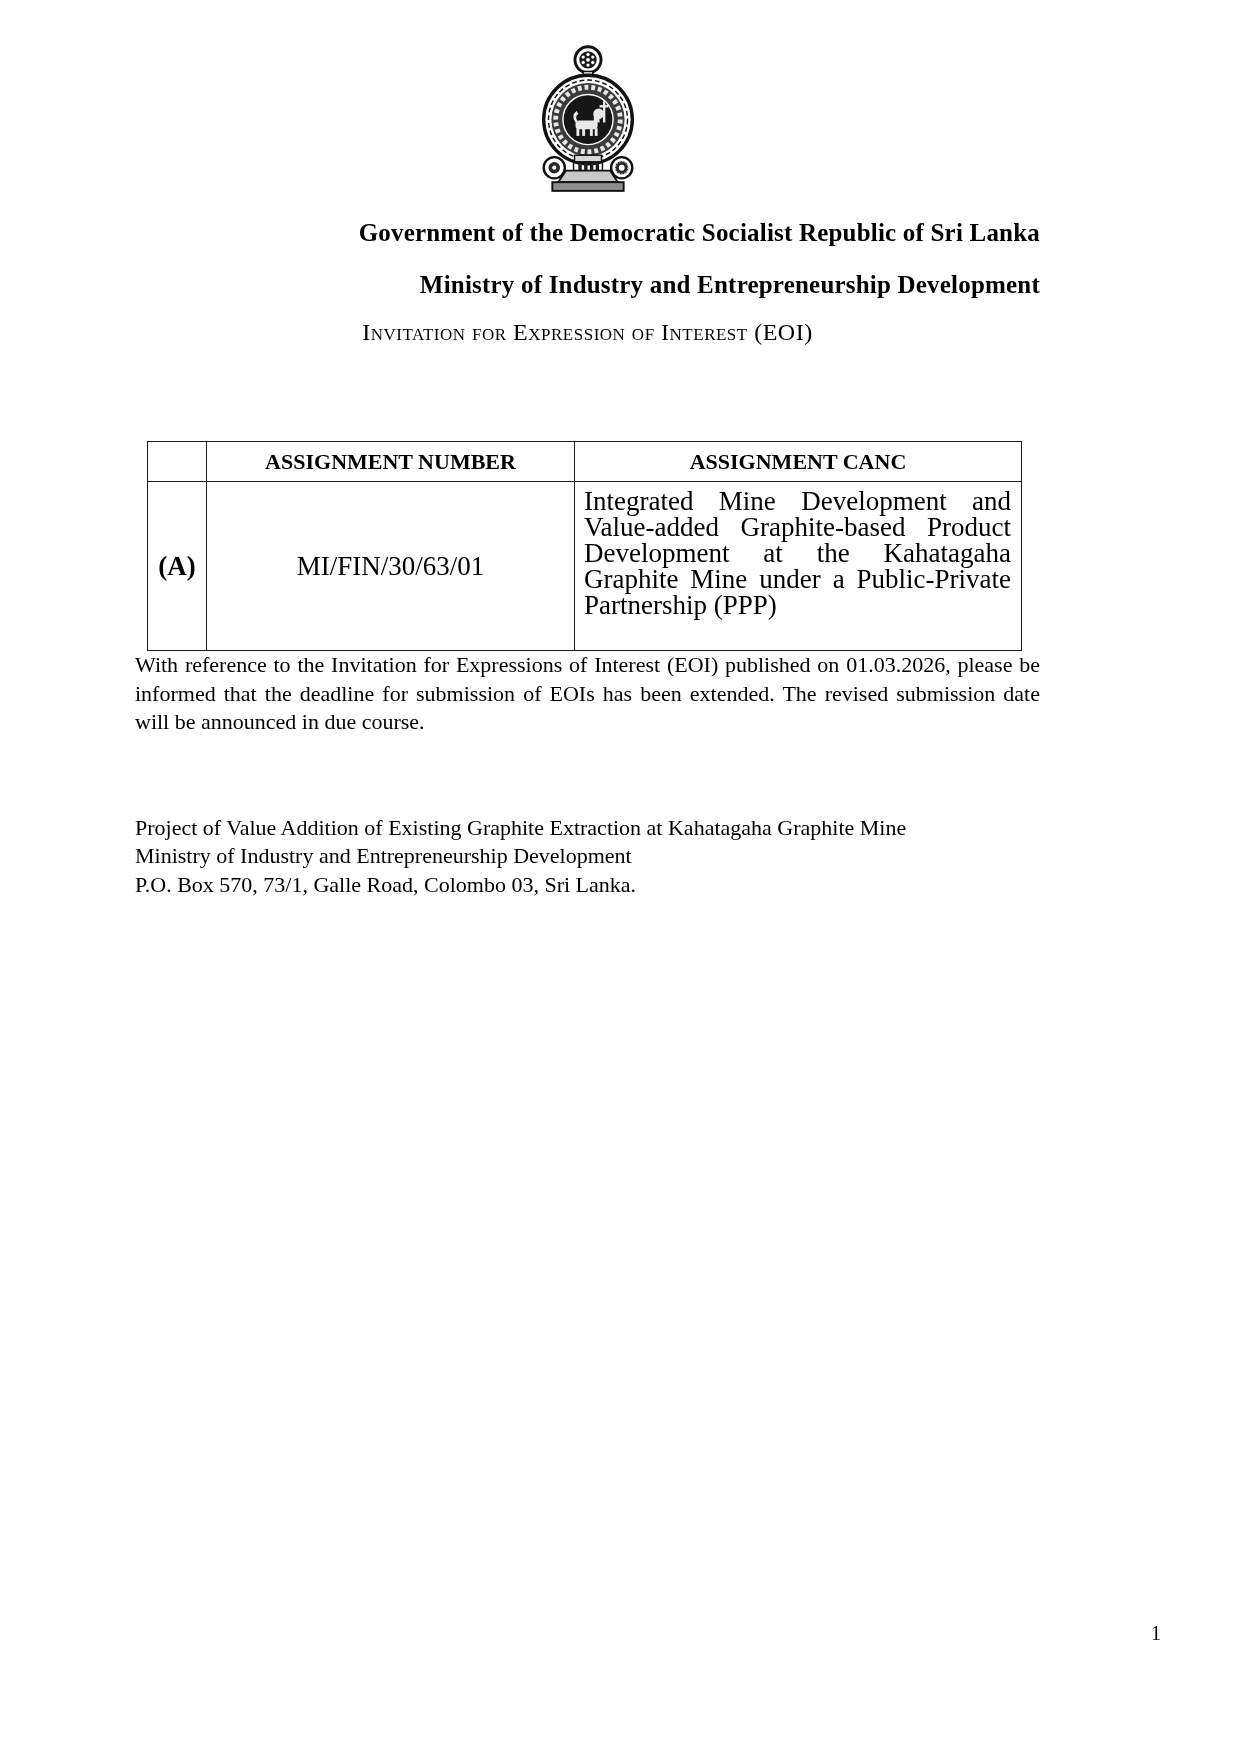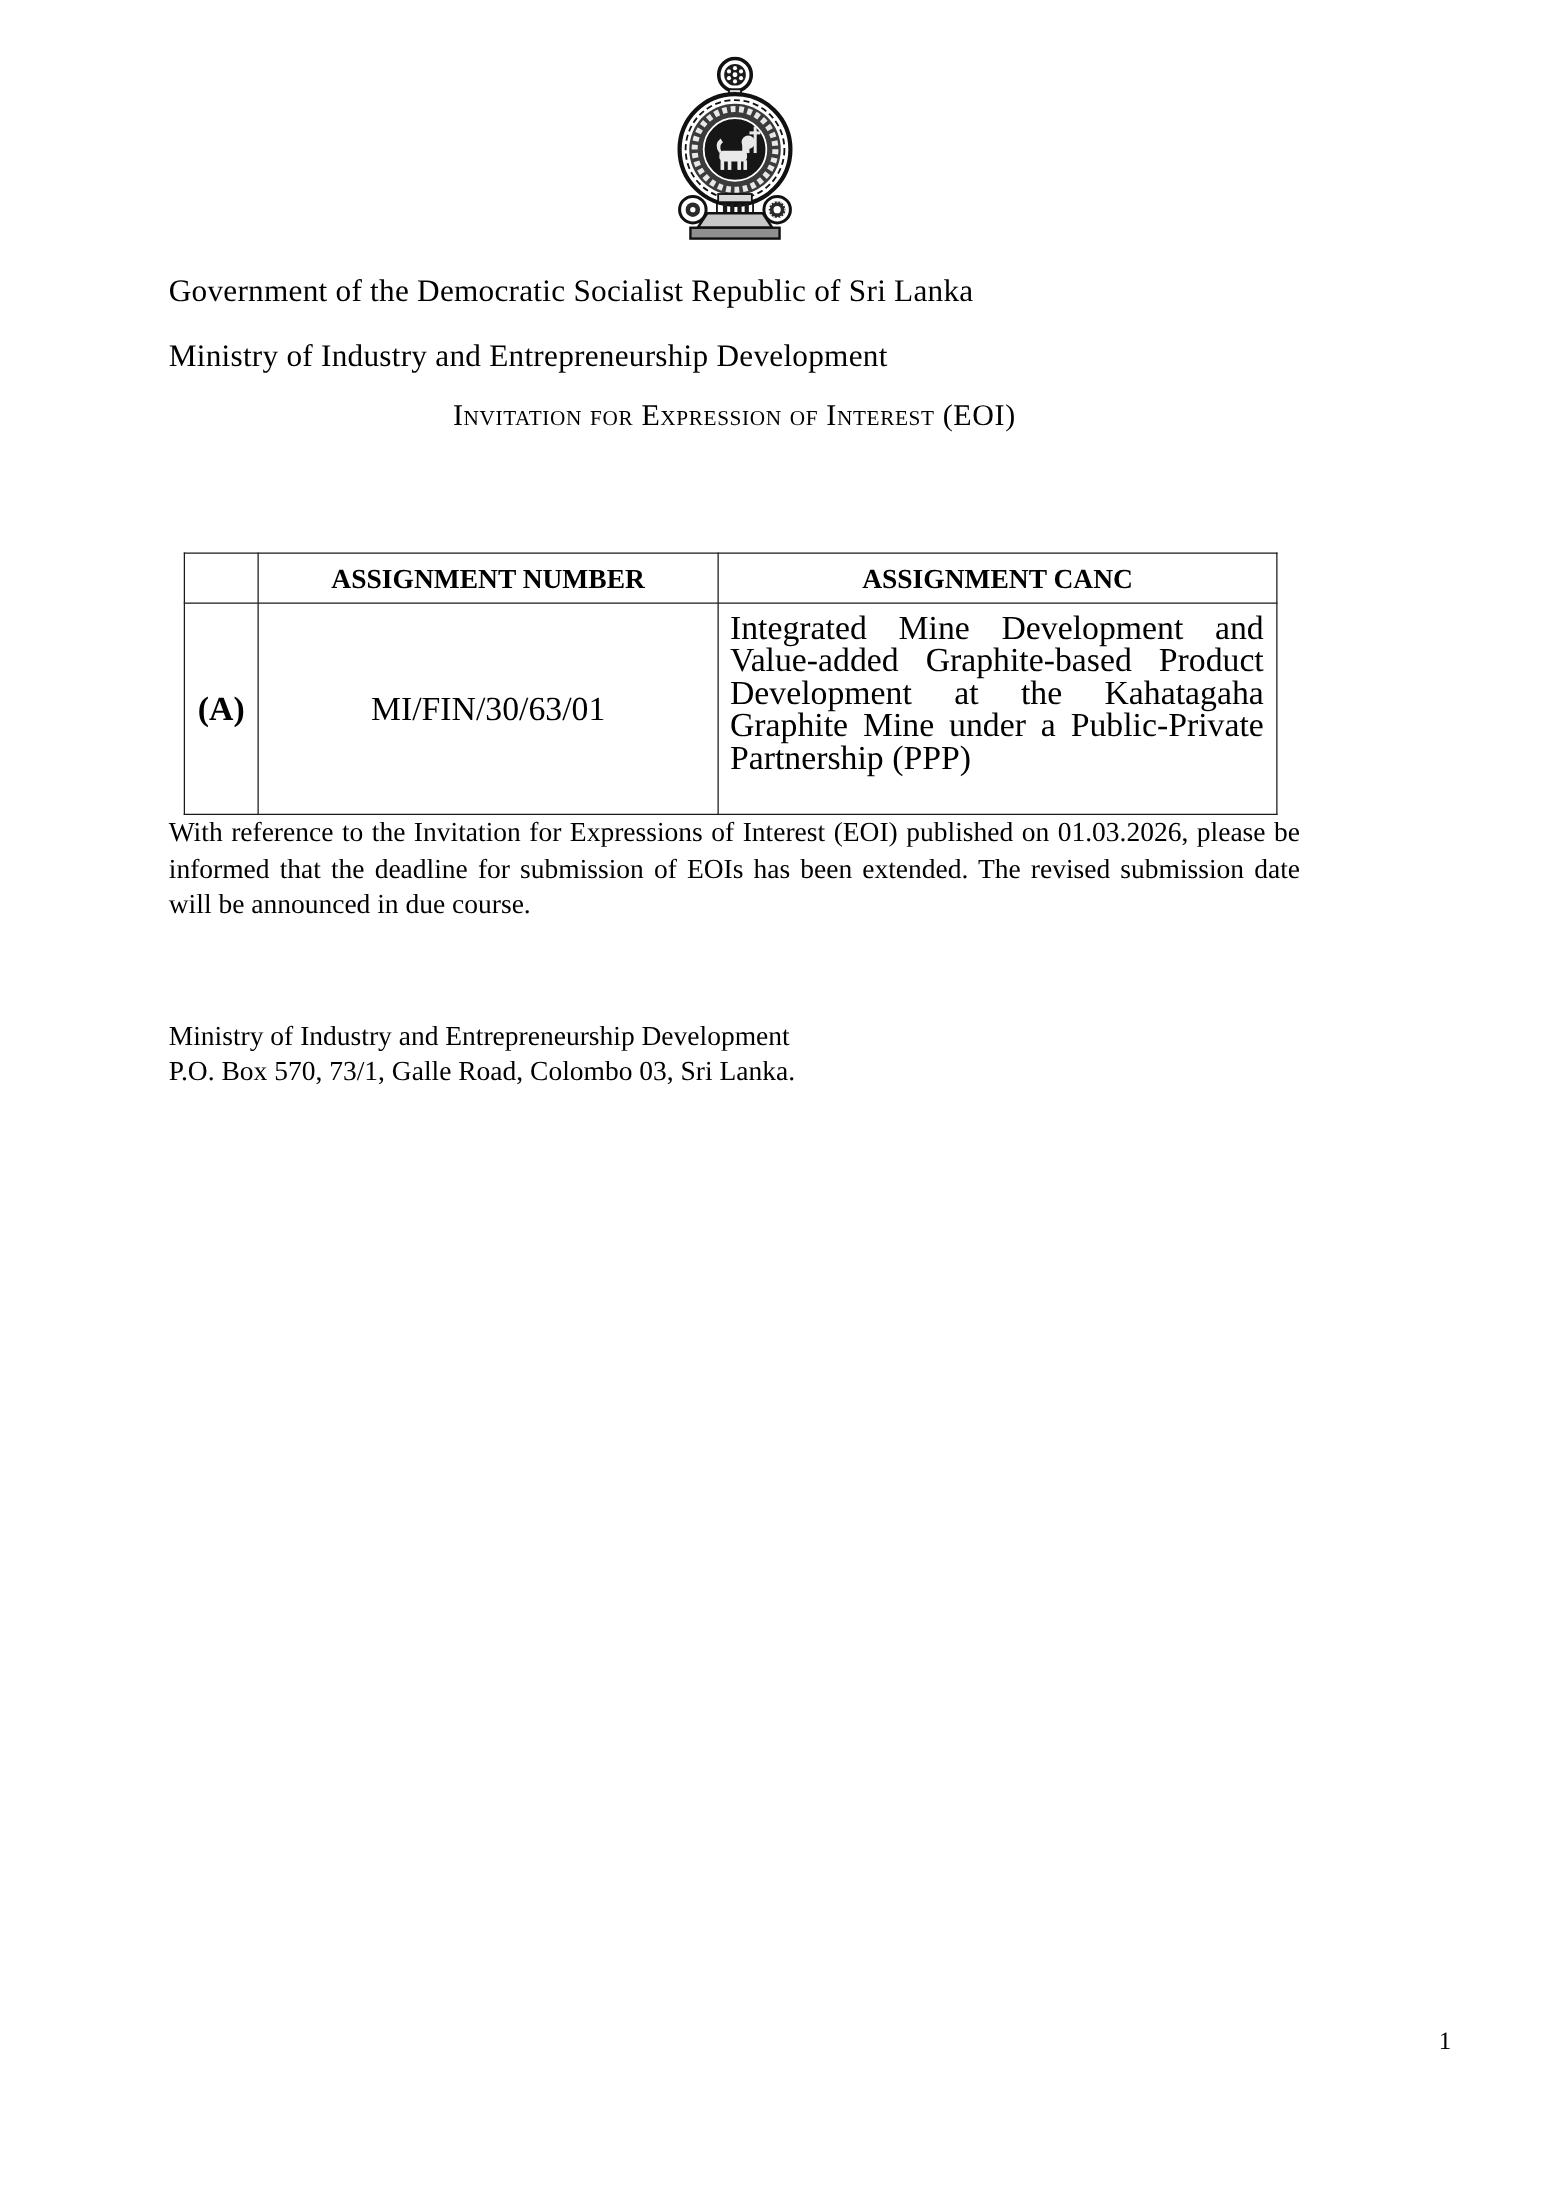--- a/index.html
+++ b/index.html
@@ -13,22 +13,22 @@
   }
   .page {
     width: 1241px; height: 1755px;
     position: relative;
     padding: 45px 201px 0 135px;
   }
   .emblem-wrap { text-align: center; }
   .emblem-wrap svg { display: inline-block; }
 
   .h1, .h2 {
-    text-align: left;
-    font-weight: normal;
+    text-align: right;
+    font-weight: bold;
     font-size: 25px;
     letter-spacing: 0.2px;
   }
   .h1 { margin-top: 18px; }
   .h2 { margin-top: 24px; }
   .h3 {
     margin-top: 20px;
     text-align: center;
     font-weight: normal;
     font-size: 24px;
@@ -180,19 +180,20 @@
         <td class="cell-label">(A)</td>
         <td class="cell-number">MI/FIN/30/63/01</td>
         <td class="cell-title">Integrated Mine Development and Value-added Graphite-based Product Development at the Kahatagaha Graphite Mine under a Public-Private Partnership (PPP)</td>
       </tr>
     </tbody>
   </table>
 
   <p class="paragraph">With reference to the Invitation for Expressions of Interest (EOI) published on 01.03.2026, please be informed that the deadline for submission of EOIs has been extended. The revised submission date will be announced in due course.</p>
 
   <div class="signature">
+    <div>Project of Value Addition of Existing Graphite Extraction at Kahatagaha Graphite Mine</div>
     <div>Ministry of Industry and Entrepreneurship Development</div>
     <div>P.O. Box 570, 73/1, Galle Road, Colombo 03, Sri Lanka.</div>
   </div>
 
   <div class="page-number">1</div>
 
 </div>
 
 </body></html>

